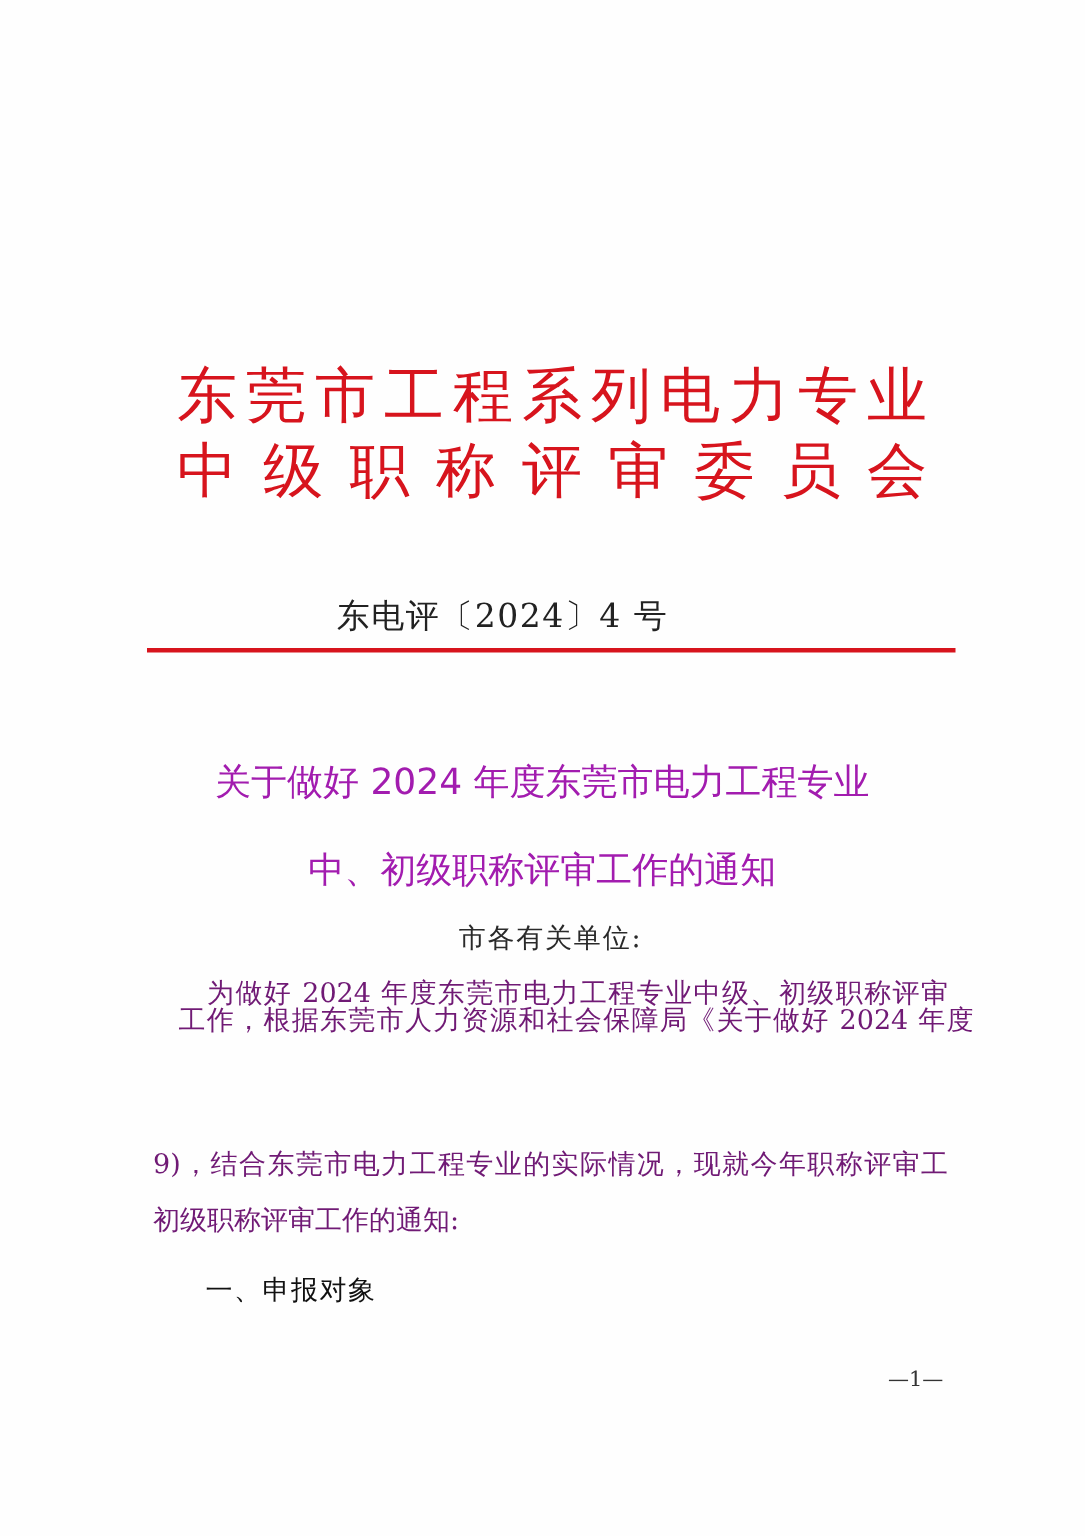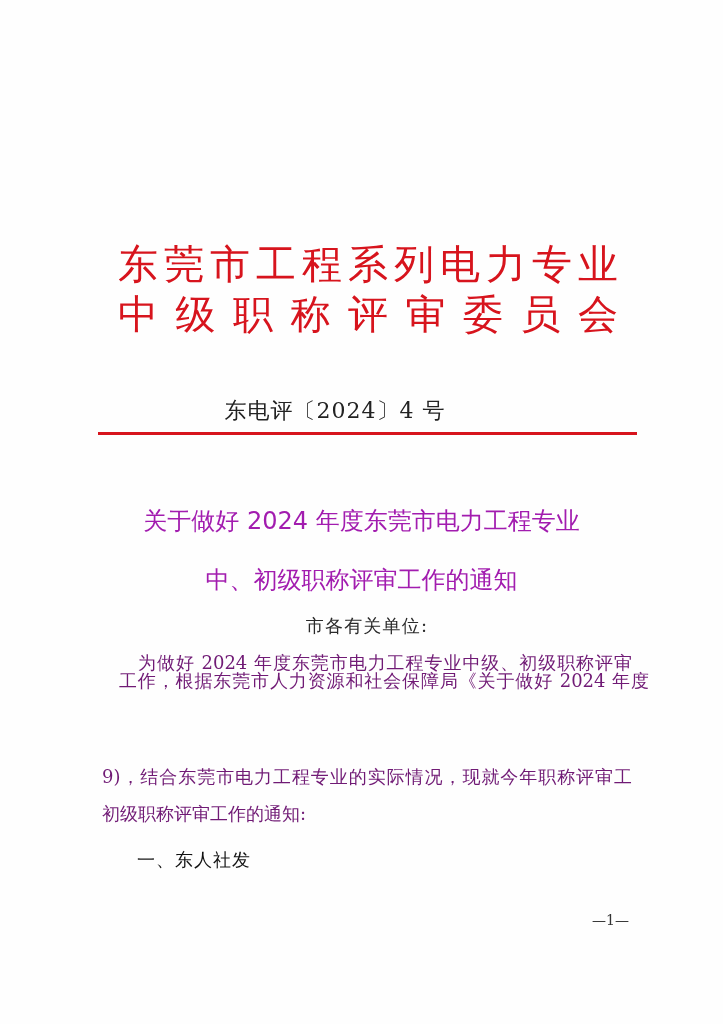--- a/index.html
+++ b/index.html
@@ -152,16 +152,16 @@
   <div class="notice-title t1">关于做好 2024 年度东莞市电力工程专业</div>
   <div class="notice-title t2">中、初级职称评审工作的通知</div>
 
   <div class="body-text salutation">市各有关单位:</div>
 
   <div class="para-line indent pl1">为做好 2024 年度东莞市电力工程专业中级、初级职称评审</div>
   <div class="para-line pl2">工作，根据东莞市人力资源和社会保障局《关于做好 2024 年度</div>
   <div class="para-line pl4">9)，结合东莞市电力工程专业的实际情况，现就今年职称评审工</div>
   <div class="para-line last pl5">初级职称评审工作的通知:</div>
 
-  <div class="section-heading">一、东人社发</div>
+  <div class="section-heading">一、申报对象</div>
 
   <div class="page-number">—1—</div>
 </div>
 
 </body></html>

